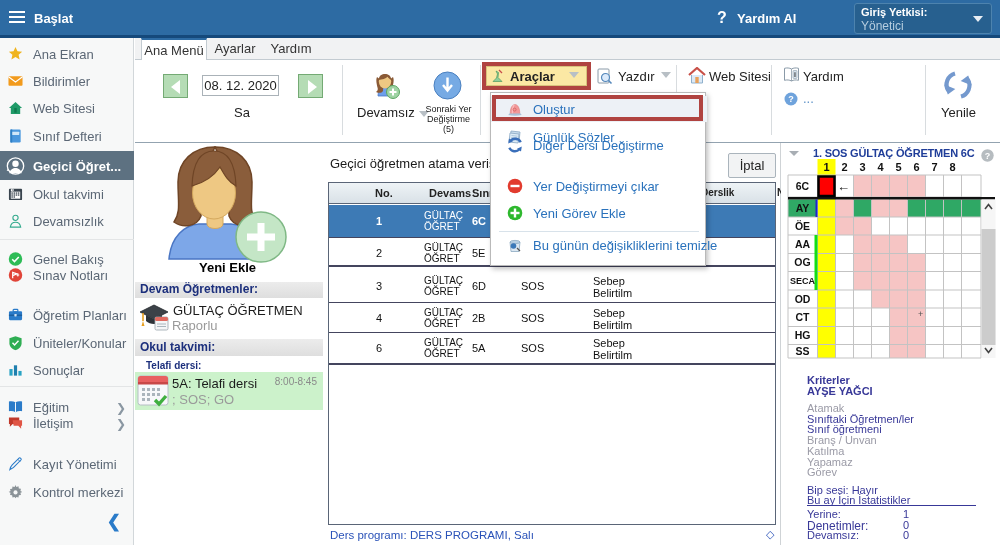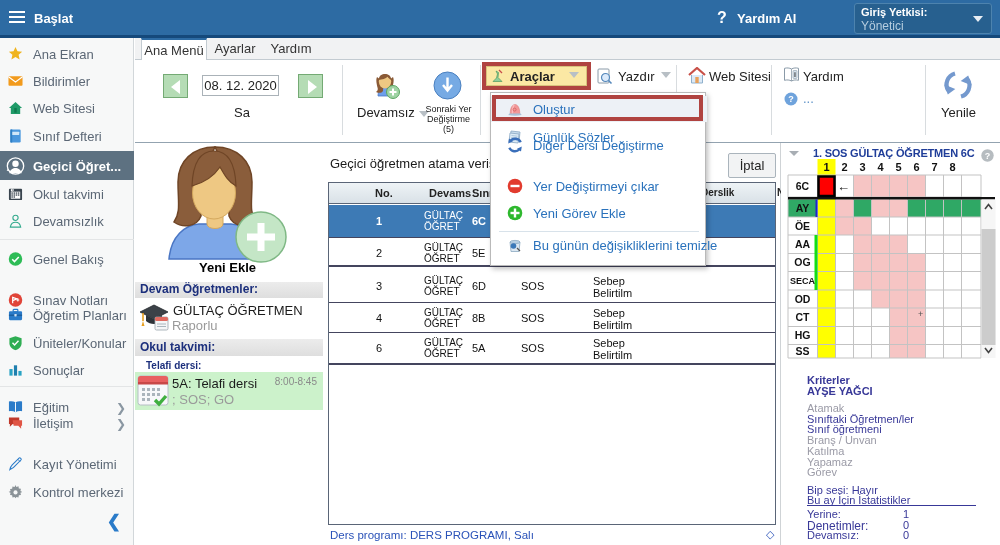--- a/index.html
+++ b/index.html
@@ -132,21 +132,21 @@
       <span class="lbl">Devamsızlık</span>
     </div>
   <div class="sbsep" style="top:201px;"></div>
   <div class="sbitem" style="top:207px;">
       <svg class="ico" viewBox="0 0 16 16">
         <circle cx="8" cy="8" r="7.2" fill="#2ebc57"></circle>
         <path d="M4.5 8.2l2.4 2.6 4.6-5" stroke="#fff" stroke-width="1.6" fill="none"></path>
       </svg>
       <span class="lbl">Genel Bakış</span>
     </div>
-  <div class="sbitem" style="top:248px;padding-left:16px;">
+  <div class="sbitem" style="top:223px;padding-left:16px;">
       <svg class="ico" viewBox="0 0 16 16">
         <circle cx="8" cy="8" r="7.2" fill="#e04438"></circle>
         <path d="M5 11.5V5.2l4.5 1.6L5 8.6" stroke="#fff" stroke-width="1.3" fill="none"></path>
         <path d="M10.5 9.5v-3M9 8h3" stroke="#fff" stroke-width="1.1"></path>
       </svg>
       <span class="lbl">Sınav Notları</span>
     </div>
   <div class="sbitem" style="top:263px;">
       <svg class="ico" viewBox="0 0 16 16">
         <rect x="1" y="4" width="14" height="9.5" rx="1.2" fill="#2a7bc9"></rect>
@@ -365,21 +365,21 @@
     <div class="trow" style="top:86px;height:34px;">
       <div class="tc" style="left:47px;top:11px;font-size:11px;">3</div>
       <div class="tc" style="left:95px;top:6px;line-height:11px;">GÜLTAÇ<br>ÖĞRET</div>
       <div class="tc" style="left:143px;top:11px;font-size:11px;">6D</div>
       <div class="tc" style="left:192px;top:11px;font-size:11px;">SOS</div>
       <div class="tc" style="left:264px;top:6px;font-size:11px;line-height:12px;">Sebep<br>Belirtilm</div>
     </div>
     <div class="trow" style="top:121px;height:29px;">
       <div class="tc" style="left:47px;top:8px;font-size:11px;">4</div>
       <div class="tc" style="left:95px;top:3px;line-height:11px;">GÜLTAÇ<br>ÖĞRET</div>
-      <div class="tc" style="left:143px;top:8px;font-size:11px;">8B</div>
+      <div class="tc" style="left:143px;top:8px;font-size:11px;">2B</div>
       <div class="tc" style="left:192px;top:8px;font-size:11px;">SOS</div>
       <div class="tc" style="left:264px;top:3px;font-size:11px;line-height:12px;">Sebep<br>Belirtilm</div>
     </div>
     <div class="trow" style="top:151px;height:31px;border-bottom-width:2px;">
       <div class="tc" style="left:47px;top:8px;font-size:11px;">6</div>
       <div class="tc" style="left:95px;top:3px;line-height:11px;">GÜLTAÇ<br>ÖĞRET</div>
       <div class="tc" style="left:143px;top:8px;font-size:11px;">5A</div>
       <div class="tc" style="left:192px;top:8px;font-size:11px;">SOS</div>
       <div class="tc" style="left:264px;top:3px;font-size:11px;line-height:12px;">Sebep<br>Belirtilm</div>
     </div>

